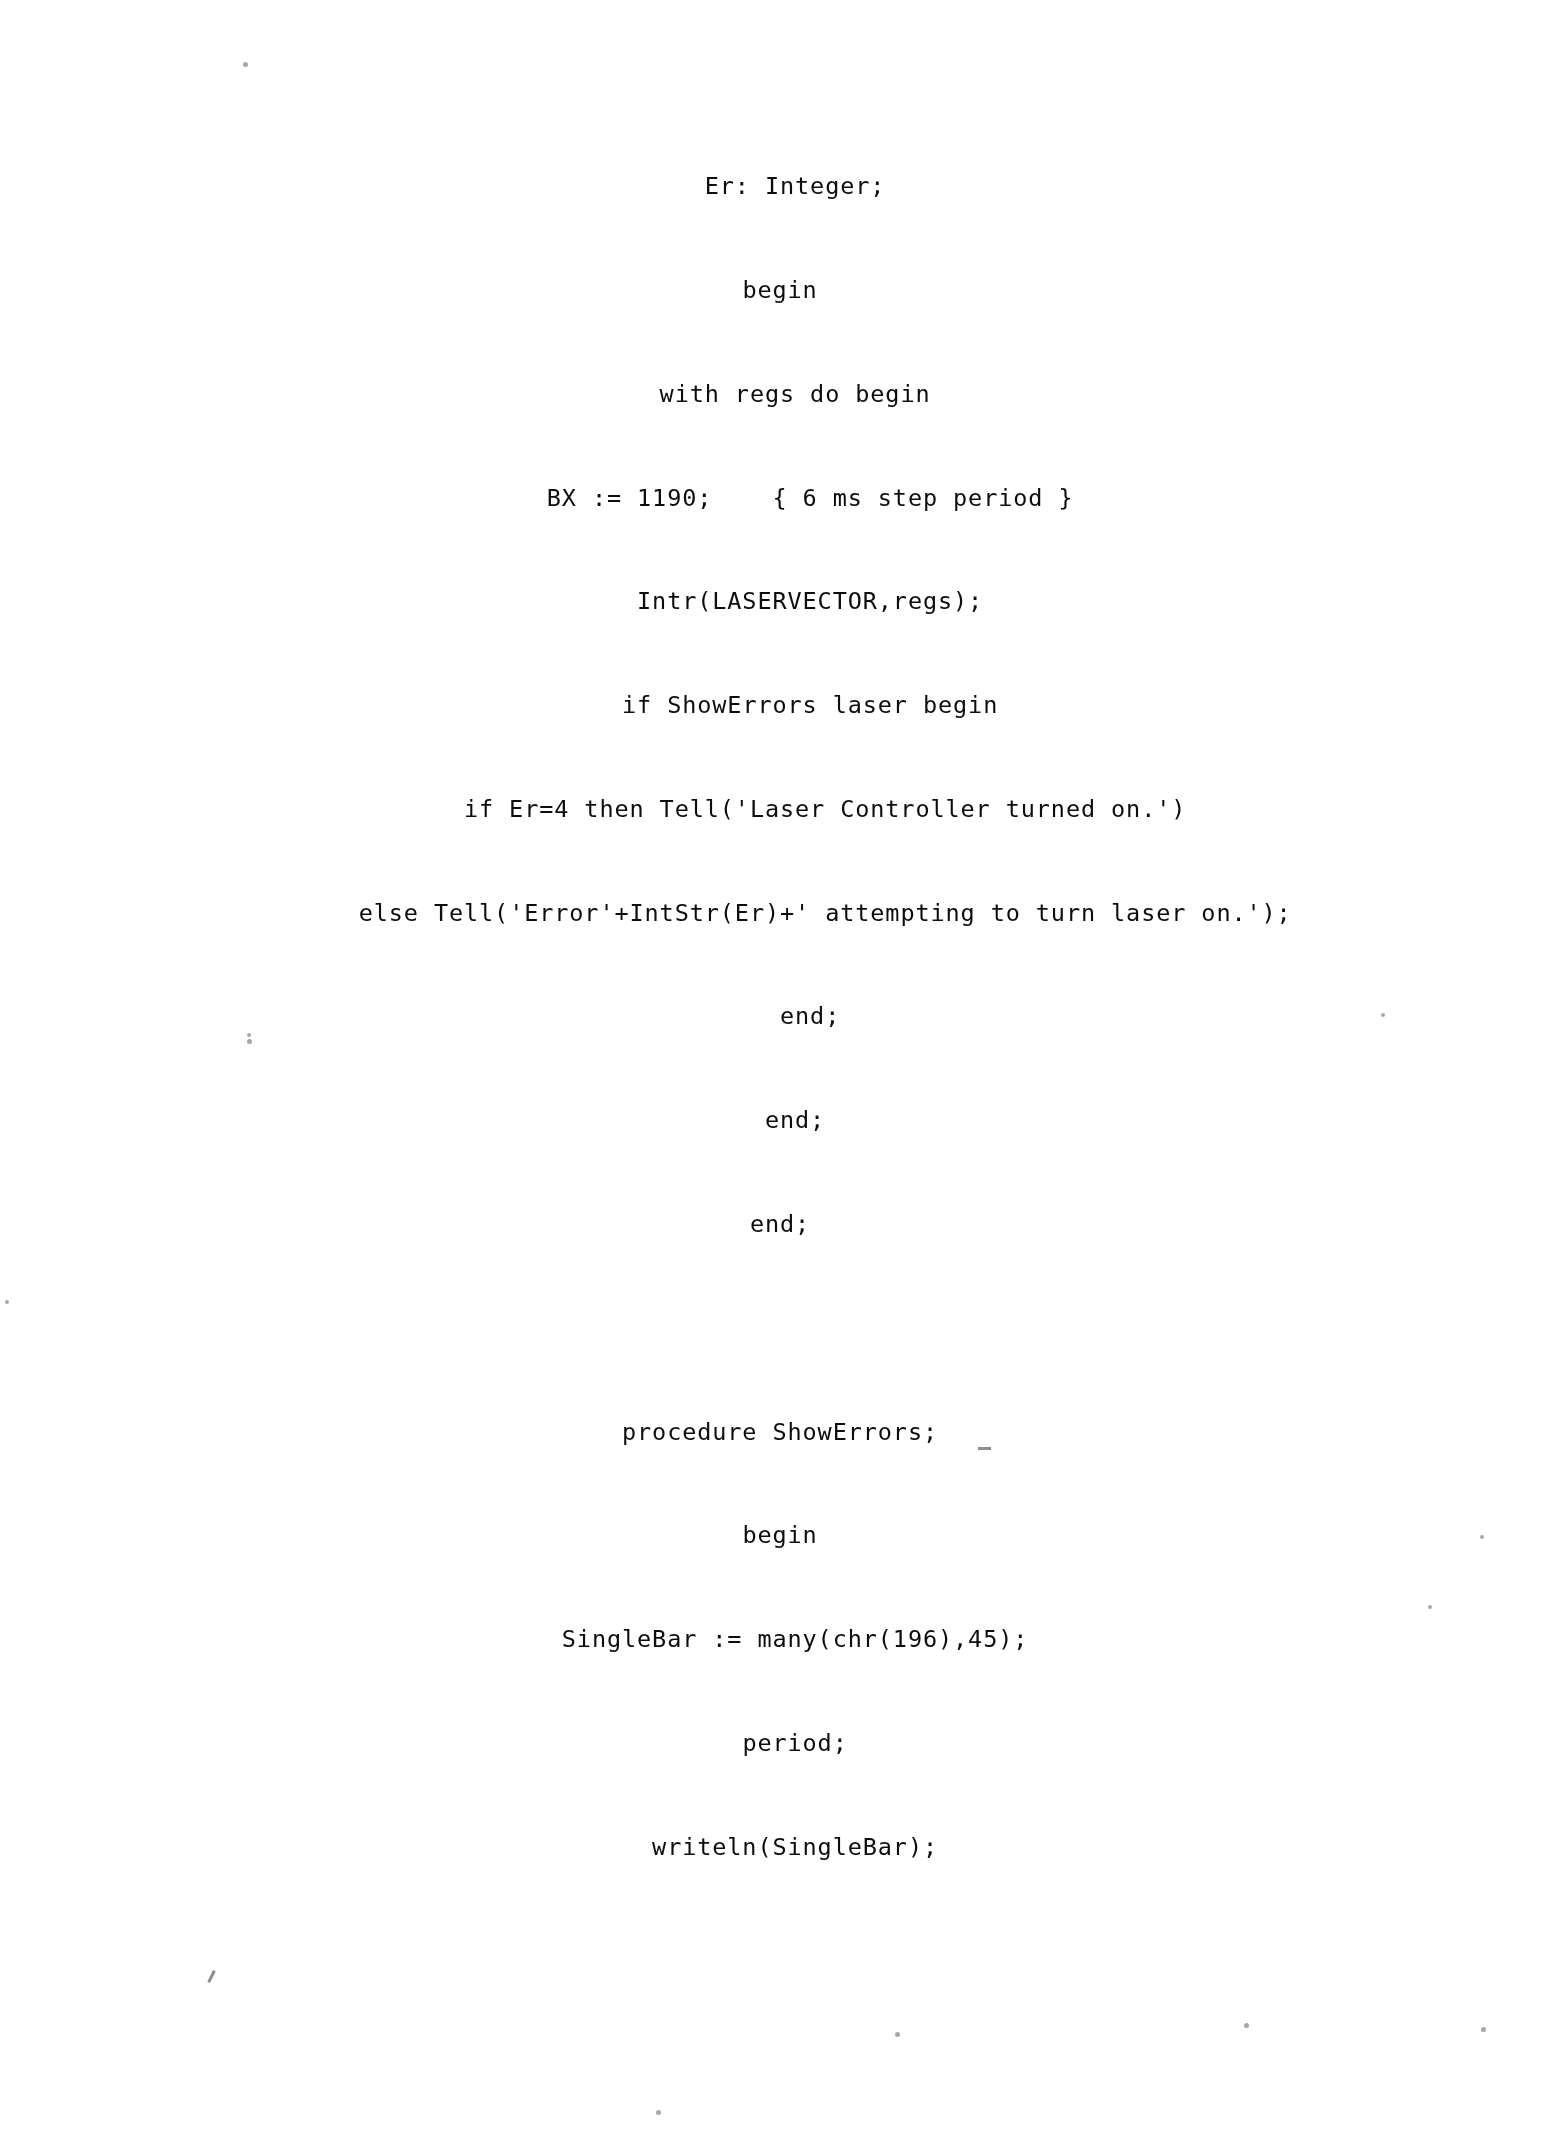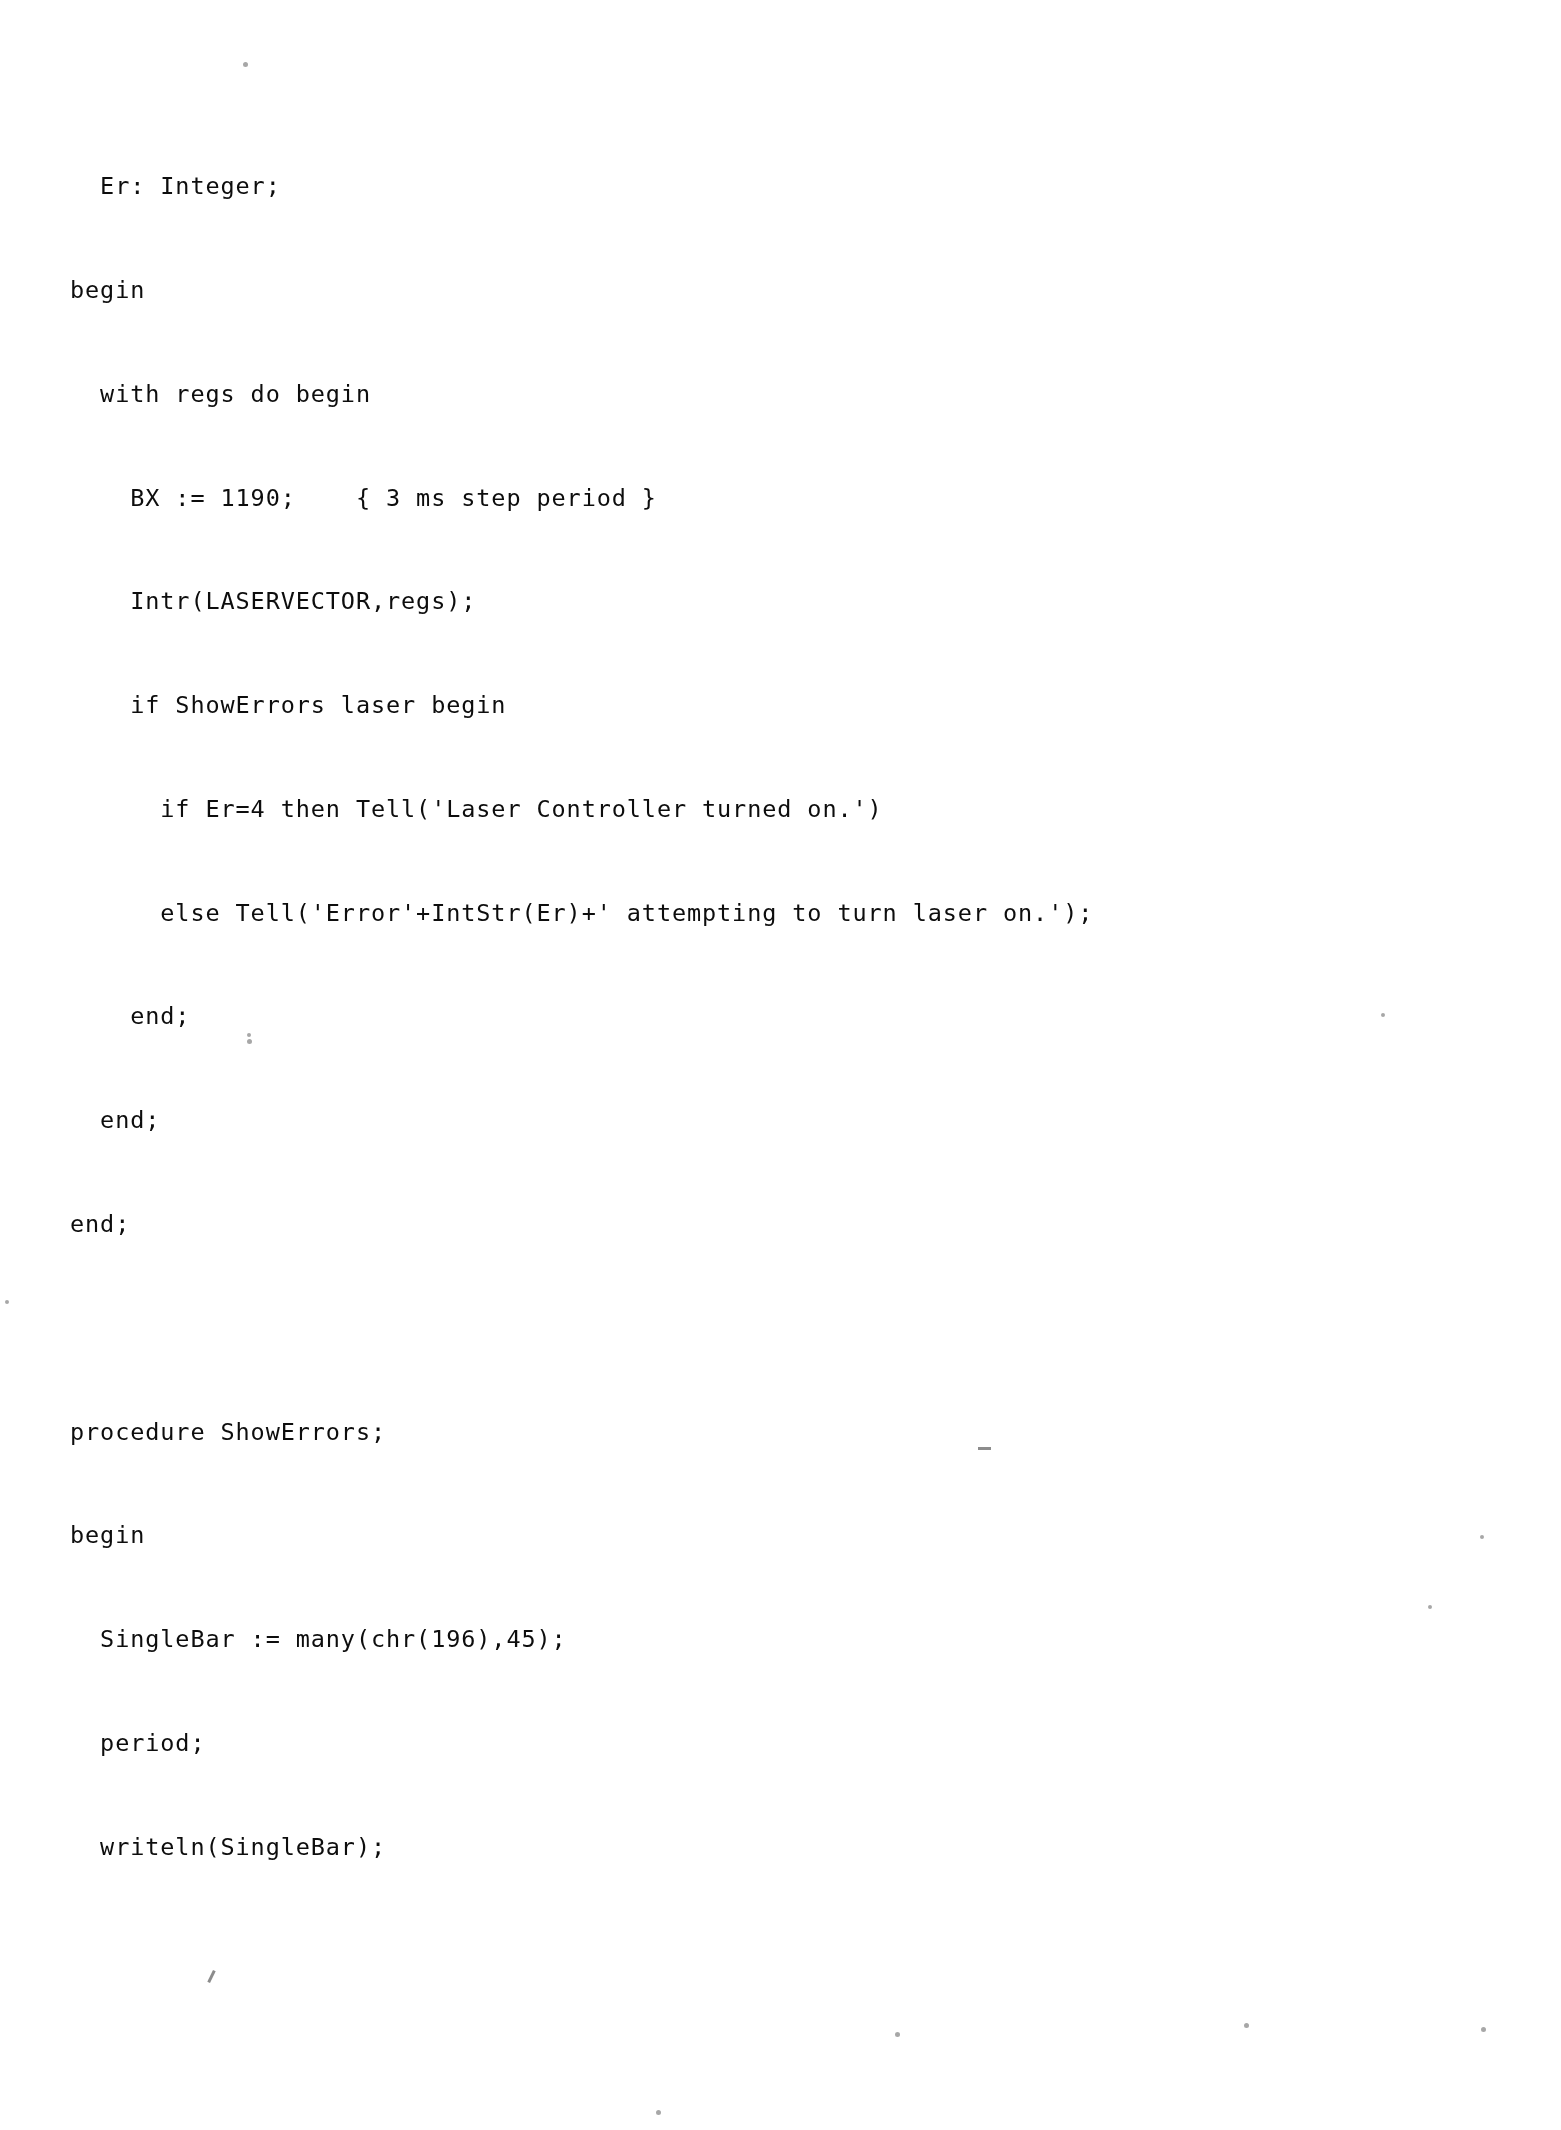--- a/index.html
+++ b/index.html
@@ -6,20 +6,21 @@
     margin: 0;
     padding: 0;
     background: #ffffff;
   }
   .page {
     position: relative;
     width: 1561px;
     height: 2130px;
     background: #ffffff;
     overflow: hidden;
+    text-align: center;
   }
   .listing {
     position: absolute;
     left: 70px;
     top: 100px;
     width: 1420px;
     font-family: "DejaVu Sans Mono", "Liberation Mono", monospace;
     font-size: 23.5px;
     line-height: 34.6px;
     letter-spacing: 0.9px;
@@ -68,21 +69,21 @@
   <div class="speck s1" style="left:1481px; top:2027px;"></div>
   <div class="speck s1" style="left:656px; top:2110px;"></div>
   <div class="speck s1" style="left:247px; top:1039px;"></div>
   <div class="dash" style="left:205px; top:1975px; transform:rotate(-64deg);"></div>
   <div class="dash" style="left:978px; top:1447px;"></div>
 
   <div class="listing">
     <span class="ln">  Er: Integer;</span>
     <span class="ln">begin</span>
     <span class="ln">  with regs do begin</span>
-    <span class="ln">    BX := 1190;    { 3 ms step period }</span>
+    <span class="ln">    BX := 1190;    { 6 ms step period }</span>
     <span class="ln">    Intr(LASERVECTOR,regs);</span>
     <span class="ln">    if ShowErrors laser begin</span>
     <span class="ln">      if Er=4 then Tell('Laser Controller turned on.')</span>
     <span class="ln">      else Tell('Error'+IntStr(Er)+' attempting to turn laser on.');</span>
     <span class="ln">    end;</span>
     <span class="ln">  end;</span>
     <span class="ln">end;</span>
     <span class="blank"></span>
     <span class="ln">procedure ShowErrors;</span>
     <span class="ln">begin</span>

